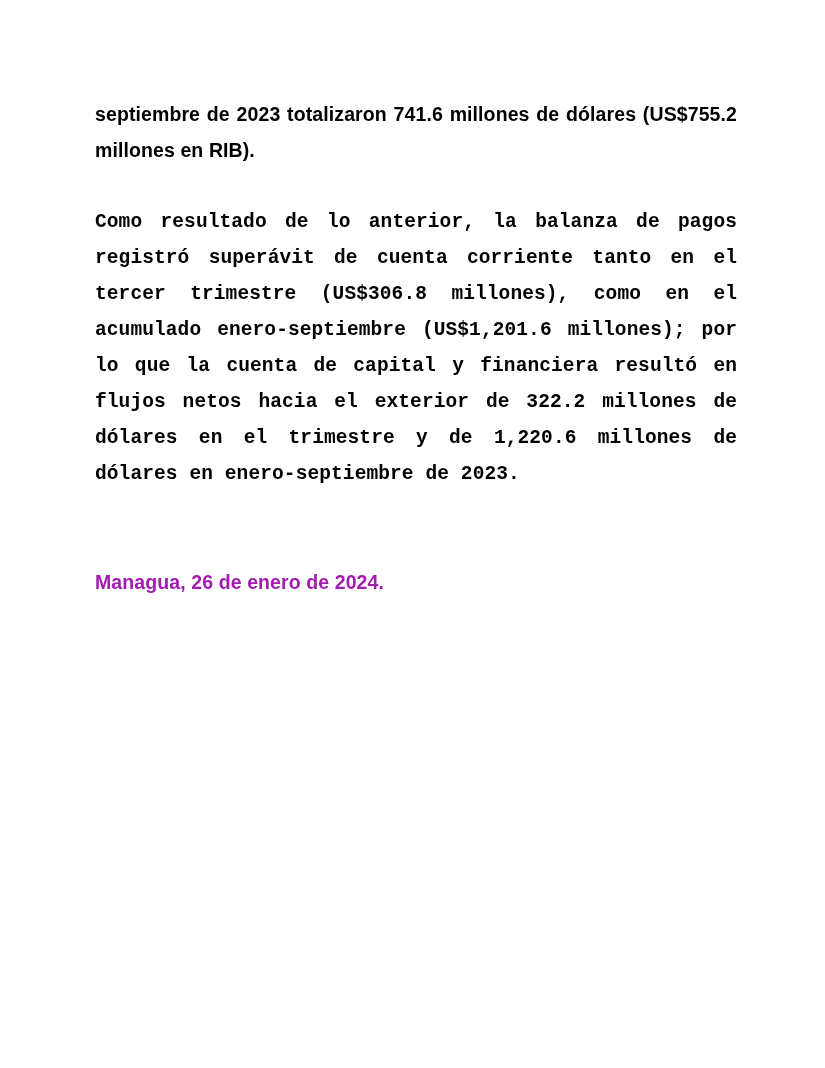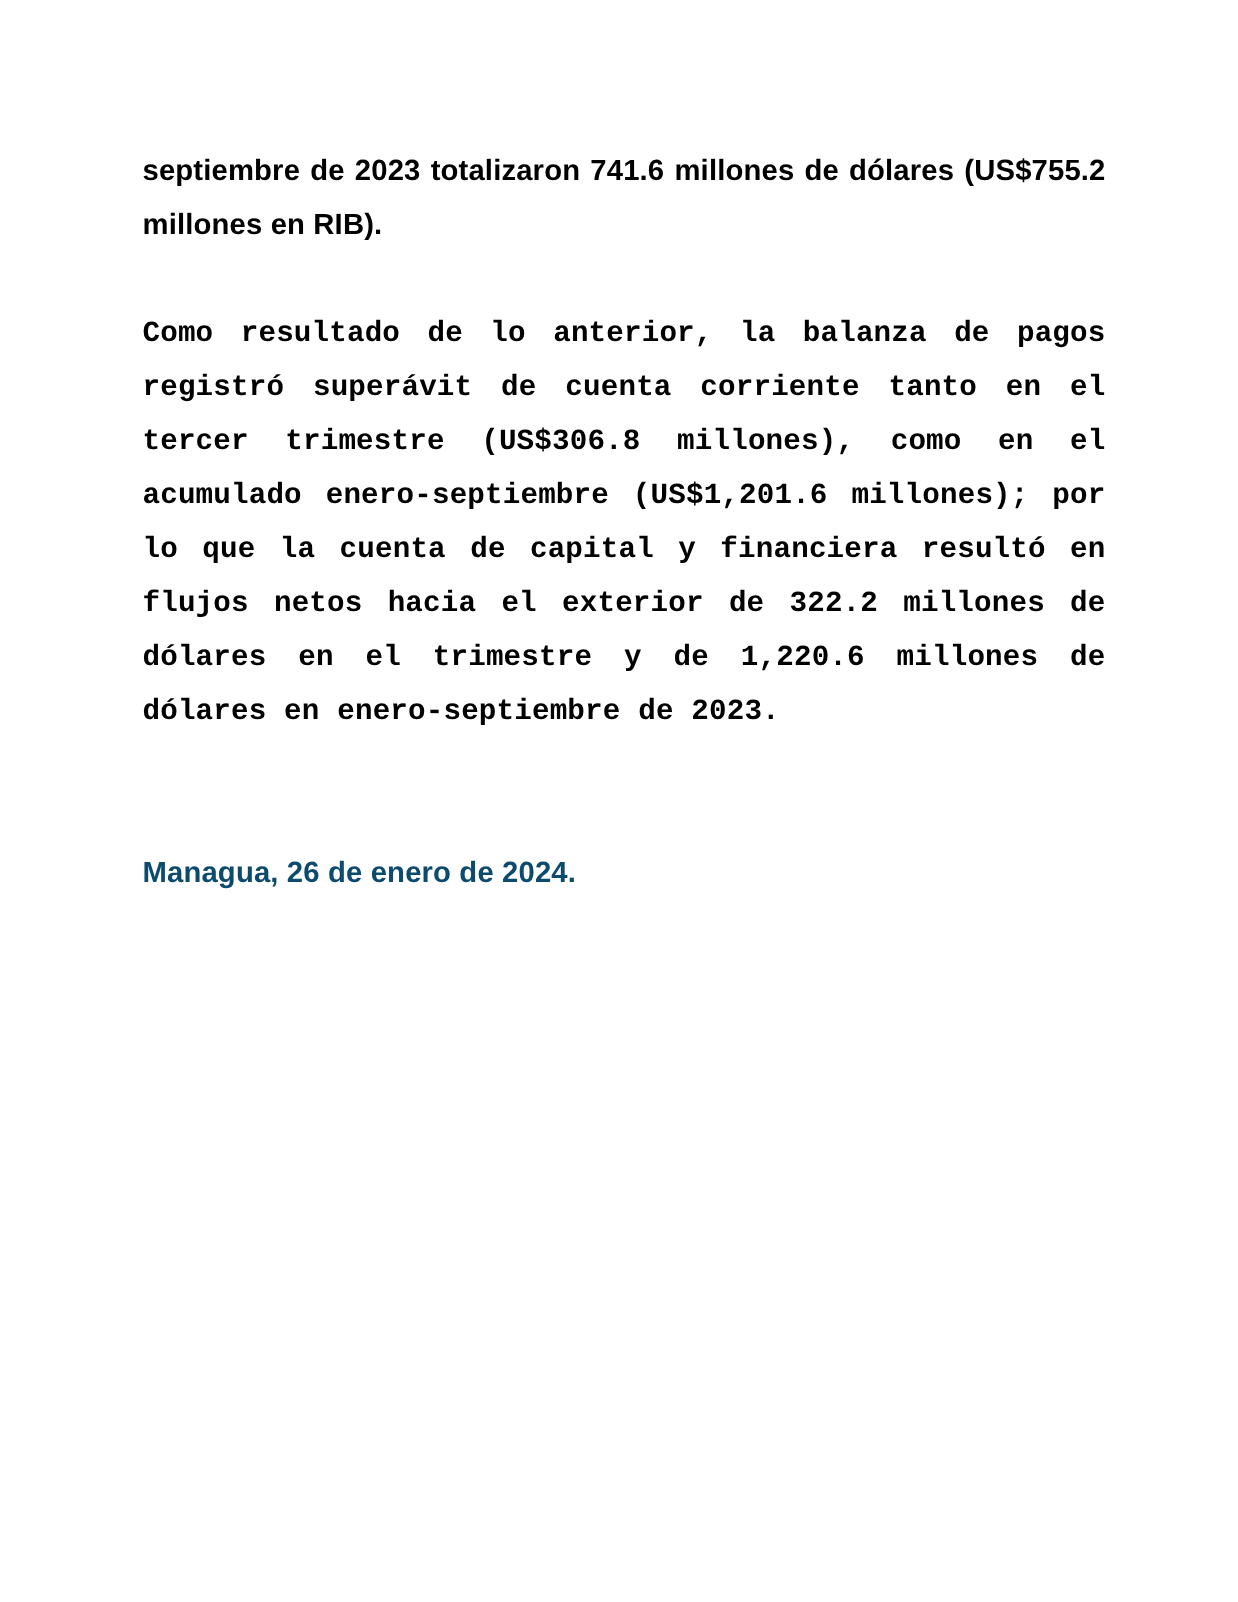--- a/index.html
+++ b/index.html
@@ -38,21 +38,21 @@
     margin-top: 36px;
     font-family: Liberation Mono, monospace;
   }
 
   .dateline {
     margin-top: 72px;
     font-size: 19.5px;
     font-weight: 700;
     line-height: 36px;
     text-align: left;
-    color: #0c4a6e;
+    color: #a21caf;
     letter-spacing: 0.1px;
   }
 </style>
 </head>
 <body>
 
 <div class="page">
   <div class="content">
     <p class="para">septiembre de 2023 totalizaron 741.6 millones de dólares (US$755.2 millones en RIB).</p>
     <p class="para">Como resultado de lo anterior, la balanza de pagos registró superávit de cuenta corriente tanto en el tercer trimestre (US$306.8 millones), como en el acumulado enero-septiembre (US$1,201.6 millones); por lo que la cuenta de capital y financiera resultó en flujos netos hacia el exterior de 322.2 millones de dólares en el trimestre y de 1,220.6 millones de dólares en enero-septiembre de 2023.</p>

